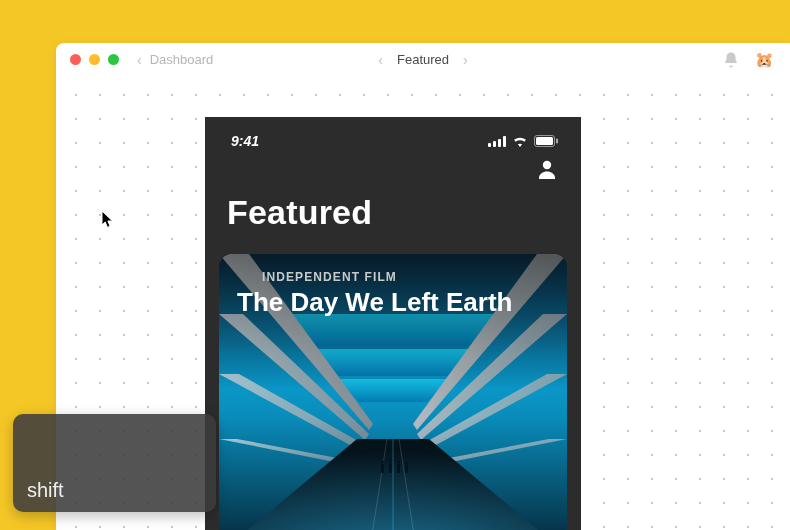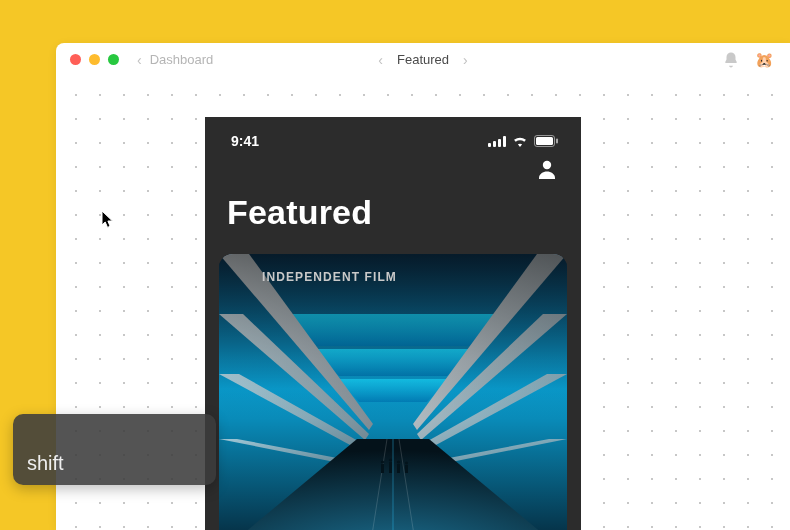--- a/index.html
+++ b/index.html
@@ -95,20 +95,21 @@
     overflow: hidden;
   }
   .statusbar {
     height: 36px;
     display: flex;
     align-items: center;
     justify-content: space-between;
     padding: 12px 22px 0 26px;
     font-size: 14px;
     font-weight: 600;
+    font-style: italic;
   }
   .status-icons { display: flex; align-items: center; gap: 6px; }
 
   
   .sig { display: flex; align-items: flex-end; gap: 2px; height: 11px; }
   .sig span { width: 3px; background: #fff; border-radius: 1px; }
   .sig span:nth-child(1){height:4px}
   .sig span:nth-child(2){height:6px}
   .sig span:nth-child(3){height:8px}
   .sig span:nth-child(4){height:11px}
@@ -161,21 +162,21 @@
     line-height: 1.15;
     color: #fff;
   }
 
   
   .keycap {
     position: absolute;
     left: 13px;
     top: 414px;
     width: 203px;
-    height: 71px;
+    height: 98px;
     background: rgba(60,60,60,.88);
     color: #eeeeee;
     border-radius: 10px;
     display: flex;
     align-items: flex-end;
     padding: 10px 14px;
     font-size: 20px;
     font-weight: 400;
     box-shadow: 0 4px 14px rgba(0,0,0,.25);
   }
@@ -314,20 +315,21 @@
             <circle cx="171.5" cy="206" r="1.6"></circle>
             <rect x="178" y="210" width="3" height="9"></rect>
             <circle cx="179.5" cy="208" r="1.6"></circle>
             <rect x="186" y="211" width="3" height="8"></rect>
             <circle cx="187.5" cy="209" r="1.5"></circle>
           </g>
         </svg>
         <div class="overlay"></div>
         <div class="text">
           <div class="eyebrow">INDEPENDENT FILM</div>
+          <h2>The Day We Left Earth</h2>
         </div>
       </div>
 
     </div>
   </div>
 </div>
 
 <div class="keycap">
   <span>shift</span>
 </div>

